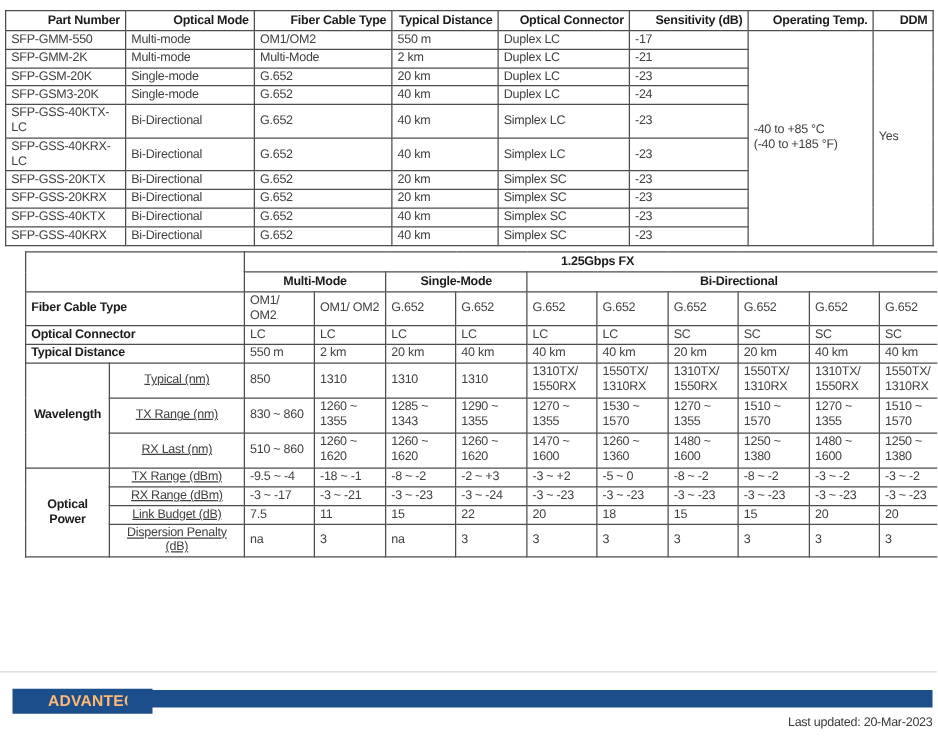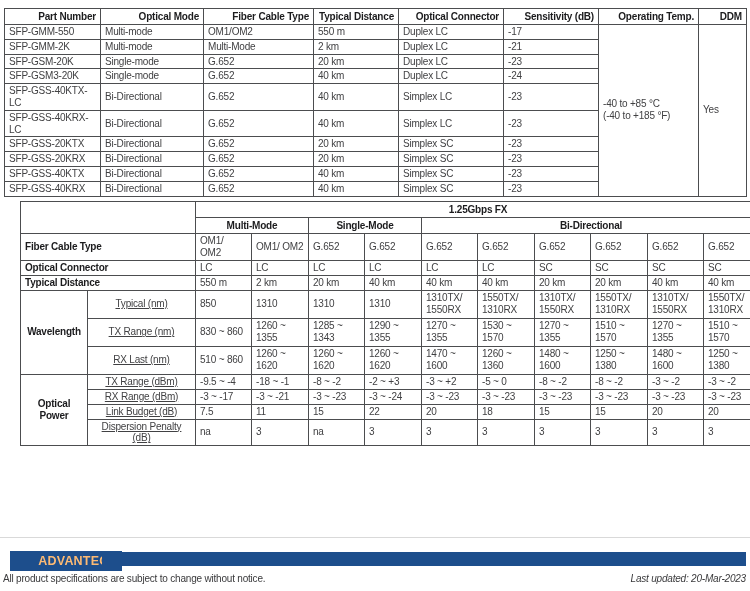--- a/index.html
+++ b/index.html
@@ -45,21 +45,21 @@
   .brand-box {
     position:absolute; left:10px; top:551px; width:88px; height:20px;
     display:flex; align-items:center; justify-content:center;
     color:#fdba74; font-weight:bold; font-size:12.5px; letter-spacing:0.2px;padding-left:24px;
   }
   .brand-bar { position:absolute; left:102px; top:552px; width:644px; height:14px; }
   .footer-note {
     position:absolute; top:573px; font-size:10px; letter-spacing:-0.2px; color:#3a3a3c;
   }
   .footer-note.left { left:3px; }
-  .footer-note.right { right:4px; text-align:left;font-style:italic; }
+  .footer-note.right { right:4px; text-align:left; }
 </style>
 </head>
 <body>
 
 <div class="page">
 
   <table id="t1">
       <colgroup>
         <col style="width:96px">
         <col style="width:103px">
@@ -352,16 +352,15 @@
           <td>3</td>
           <td>3</td>
           <td>3</td>
         </tr>
       </tbody>
     </table>
 
   <div class="footer-rule"></div>
   <div class="brand-box" style="background: rgb(29, 78, 140);">ADVANTECH</div>
   <div class="brand-bar" style="background: rgb(29, 78, 140);"></div>
-  <div class="footer-note left">All product specifications are subject to change without notice.</div>
   <div class="footer-note right">Last updated: 20-Mar-2023</div>
 
 </div>
 
 </body></html>

